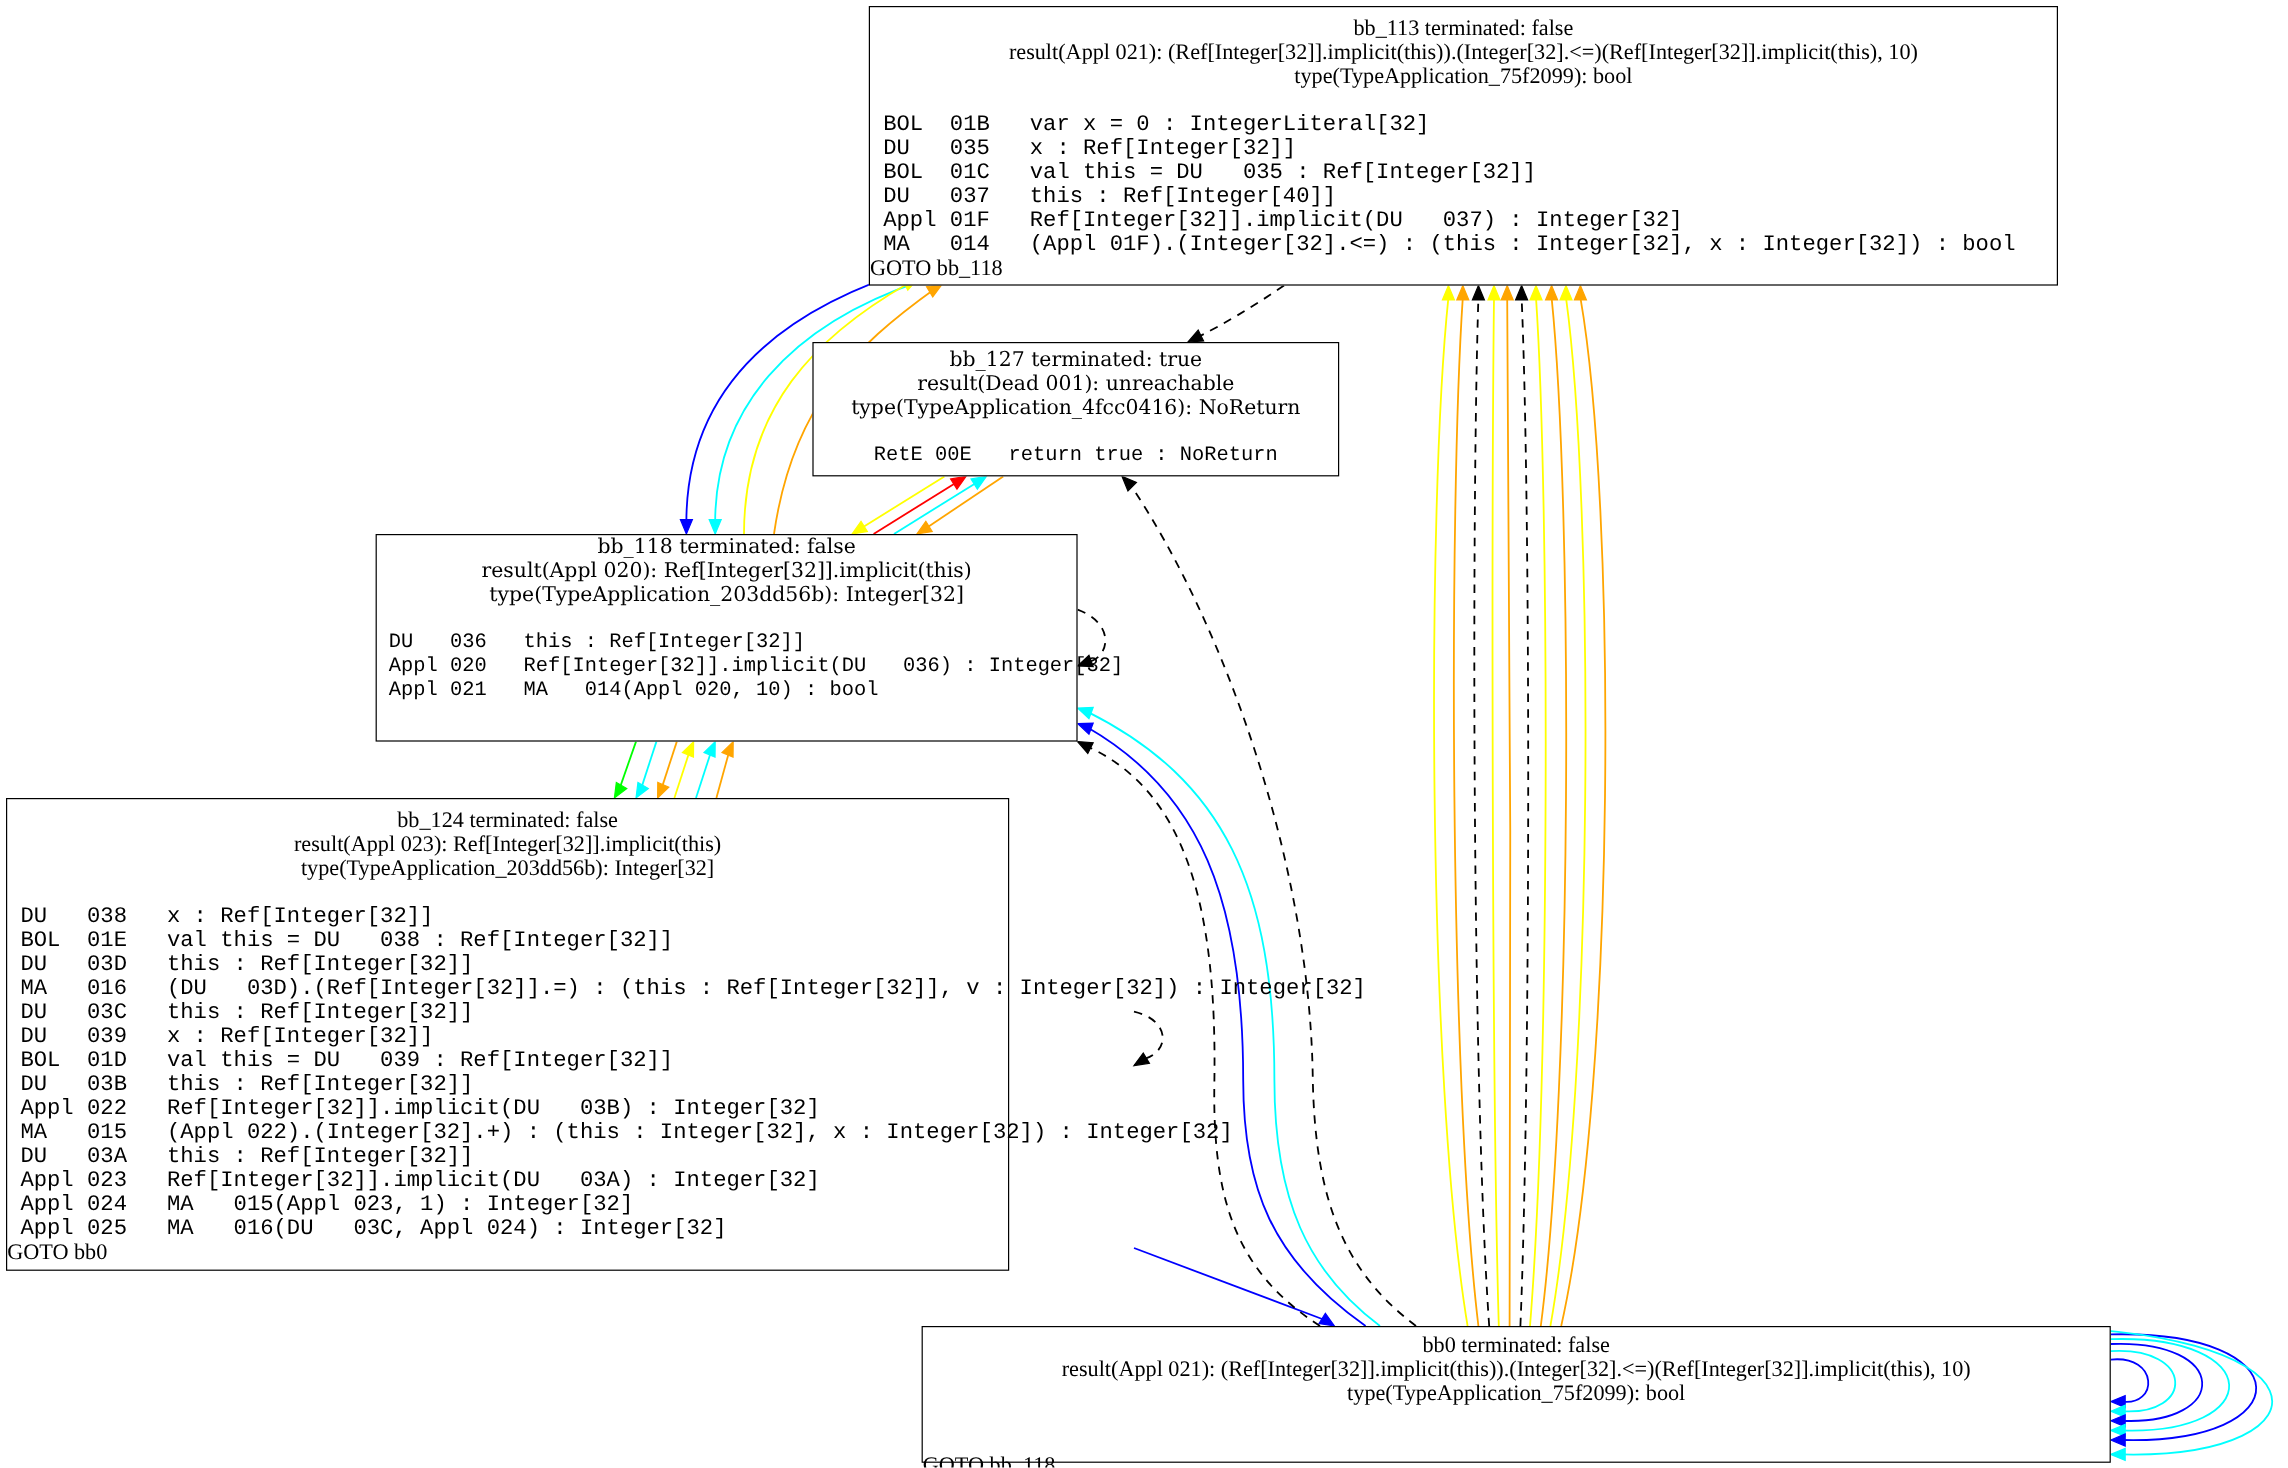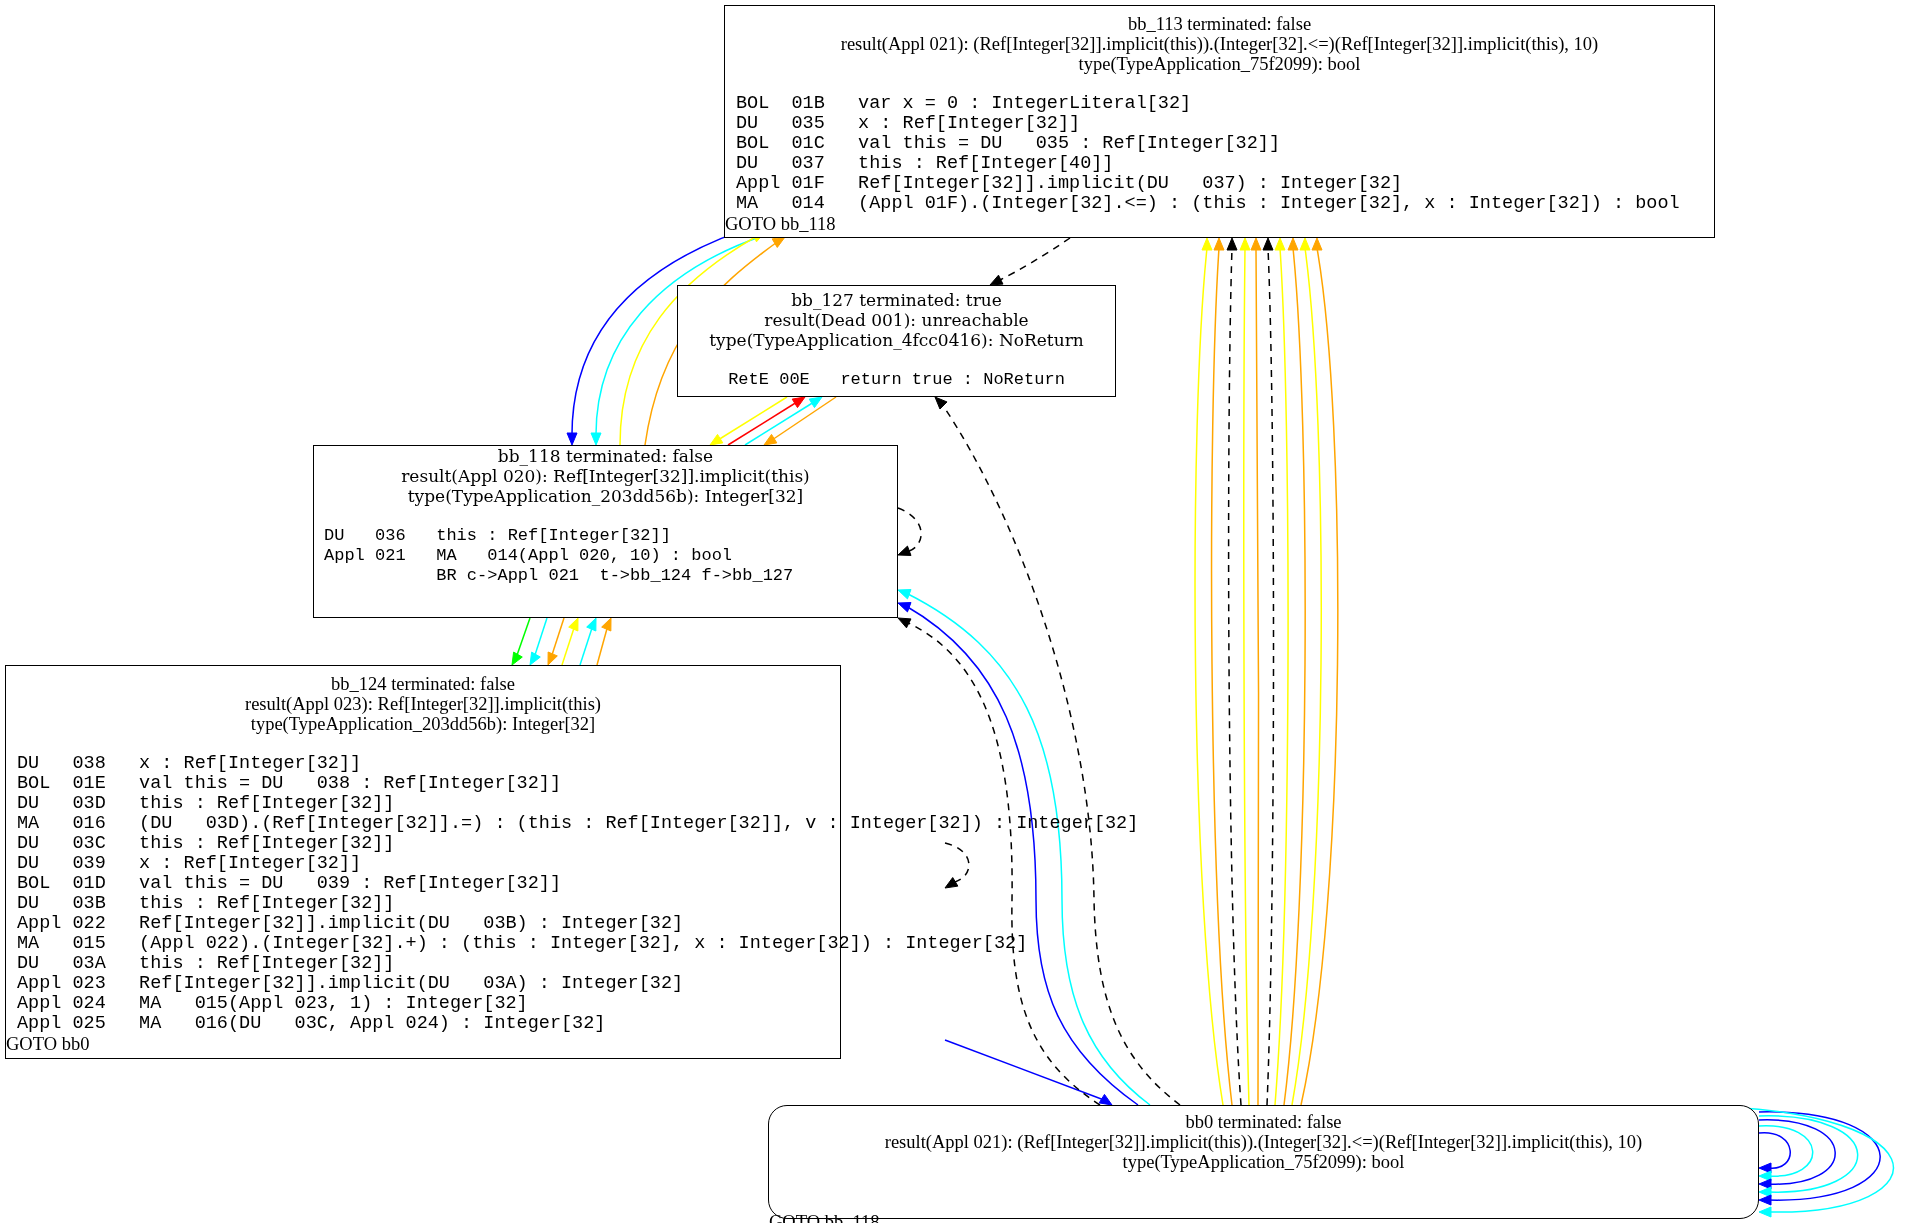--- a/index.html
+++ b/index.html
@@ -11,21 +11,21 @@
   .node .hdr { text-align: center; white-space: pre; }
   .node .blank { height: 20px; }
   .node .ins { white-space: pre; padding-left: 11px; font-family: Liberation Mono, monospace; }
   .node .term { white-space: pre; }
   #n-bb113 { left: 724px; top: 5px; width: 991px; height: 233px; padding-top: 8px; }
   #n-bb127 { left: 677px; top: 285px; width: 439px; height: 112px; padding-top: 4px; font-family: "DejaVu Serif", serif; font-size: 17px; }
   #n-bb127 .ins { text-align: center; padding-left: 0; }
   #n-bb118 { left: 313px; top: 445px; width: 585px; height: 173px; padding-top: 0; font-family: "DejaVu Serif", serif; font-size: 17px; }
   #n-bb118 .ins { padding-left: 10px; }
   #n-bb124 { left: 5px; top: 665px; width: 836px; height: 394px; padding-top: 8px; }
-  #n-bb0 { left: 768px; top: 1105px; width: 991px; height: 114px; padding-top: 6px; border-radius: 19px; }
+  #n-bb0 { left: 768px; top: 1105px; width: 991px; height: 114px; padding-top: 6px; }
 </style>
 </head>
 <body>
 
 <svg id="edges" xmlns="http://www.w3.org/2000/svg">
     <path d="M768,222 C640,260 570,330 572,440" fill="none" stroke="#0000ff" stroke-width="1.5"></path>
     <polygon points="572,445 567,433 577,433" fill="#0000ff" stroke="#0000ff"></polygon>
     <path d="M768,234 C660,270 594,340 596,440" fill="none" stroke="#00ffff" stroke-width="1.5"></path>
     <polygon points="596,445 591,433 601,433" fill="#00ffff" stroke="#00ffff"></polygon>
     <path d="M620,445 C620,340 680,280 757,236" fill="none" stroke="#ffff00" stroke-width="1.5"></path>
@@ -121,22 +121,22 @@
     <div class="hdr">type(TypeApplication_4fcc0416): NoReturn</div>
     <div class="blank"></div>
     <div class="ins">RetE 00E   return true : NoReturn</div>
   </div>
 <div class="node" id="n-bb118">
     <div class="hdr">bb_118 terminated: false</div>
     <div class="hdr">result(Appl 020): Ref[Integer[32]].implicit(this)</div>
     <div class="hdr">type(TypeApplication_203dd56b): Integer[32]</div>
     <div class="blank"></div>
     <div class="ins">DU   036   this : Ref[Integer[32]]</div>
+    <div class="ins">Appl 020   Ref[Integer[32]].implicit(DU   036) : Integer[32]</div>
     <div class="ins">Appl 021   MA   014(Appl 020, 10) : bool</div>
-    <div class="ins">           BR c-&gt;Appl 021  t-&gt;bb_124 f-&gt;bb_127</div>
   </div>
 <div class="node" id="n-bb124">
     <div class="hdr">bb_124 terminated: false</div>
     <div class="hdr">result(Appl 023): Ref[Integer[32]].implicit(this)</div>
     <div class="hdr">type(TypeApplication_203dd56b): Integer[32]</div>
     <div class="blank"></div>
     <div class="ins">DU   038   x : Ref[Integer[32]]</div>
     <div class="ins">BOL  01E   val this = DU   038 : Ref[Integer[32]]</div>
     <div class="ins">DU   03D   this : Ref[Integer[32]]</div>
     <div class="ins">MA   016   (DU   03D).(Ref[Integer[32]].=) : (this : Ref[Integer[32]], v : Integer[32]) : Integer[32]</div>

